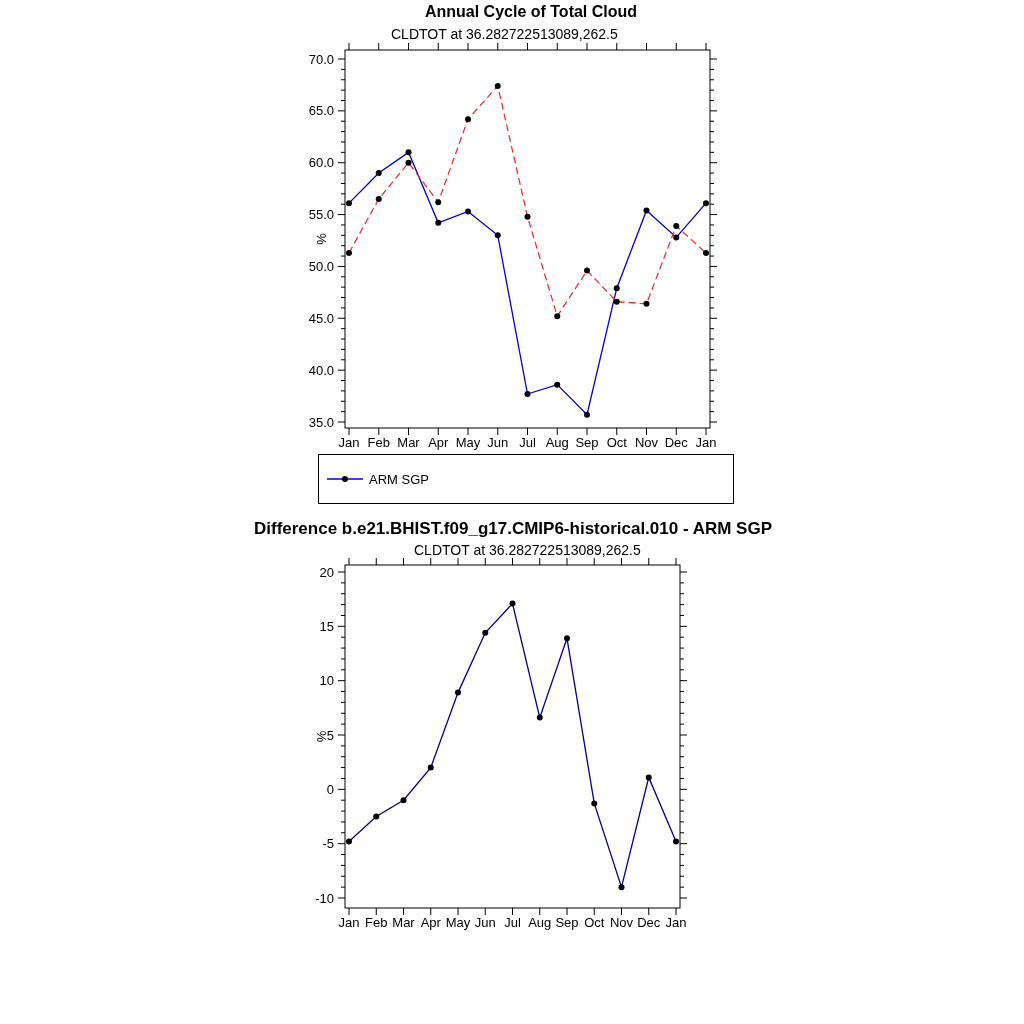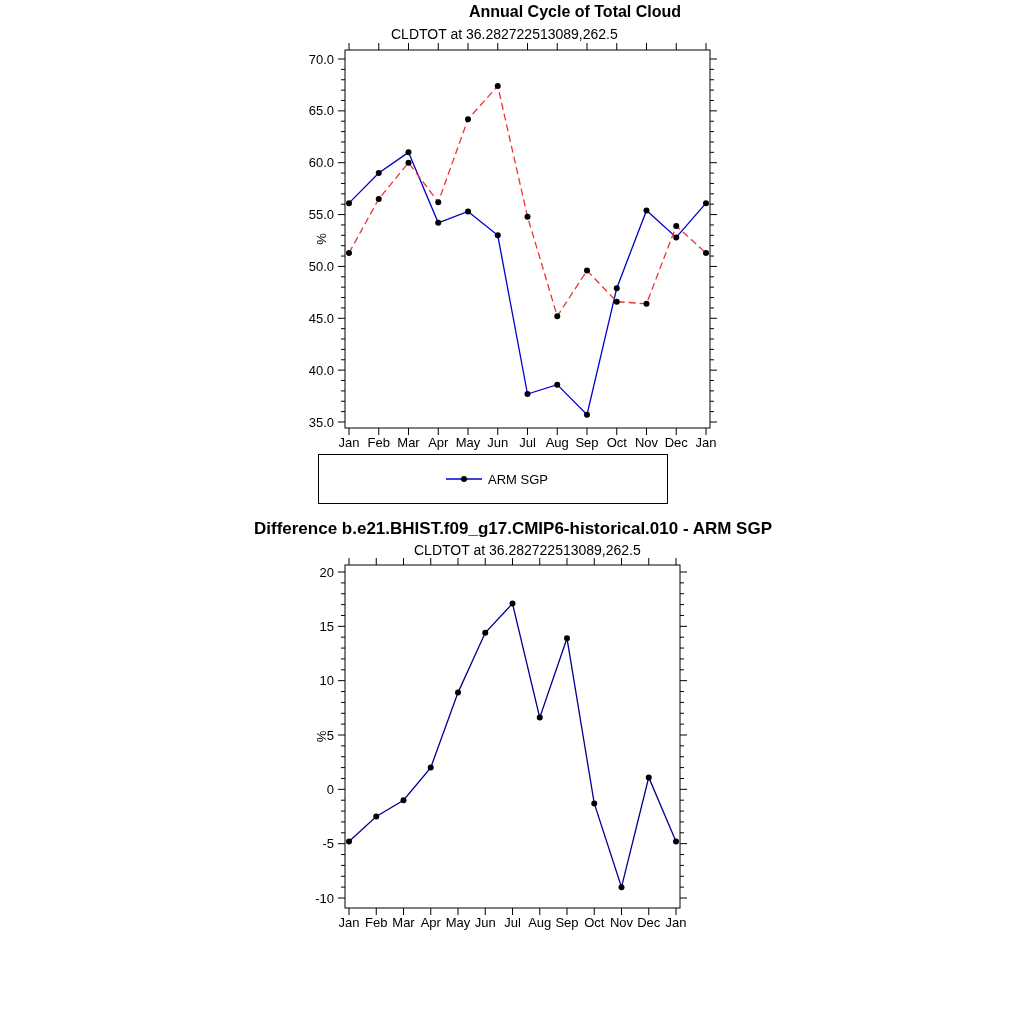--- a/index.html
+++ b/index.html
@@ -1,29 +1,29 @@
 <!DOCTYPE html>
 <html><head>
 <meta charset="utf-8">
 <style>
   html,body{margin:0;padding:0;background:#ffffff;}
   body{width:1024px;height:1024px;position:relative;overflow:hidden;
        font-family:"Liberation Sans","DejaVu Sans",sans-serif;color:#000;}
   .chart-title{position:absolute;font-weight:bold;font-size:16px;white-space:nowrap;
                transform:translateX(-50%);}
   .chart-subtitle{position:absolute;font-size:14px;white-space:nowrap;margin-left:44px;}
-  #title-1{left:531px;top:3px;margin-left:44px;}
+  #title-1{left:531px;top:3px;}
   #subtitle-1{left:347px;top:26px;}
   #title-2{left:513px;top:519px;font-size:17px;}
   #subtitle-2{left:370px;top:542px;}
   #plots{position:absolute;left:0;top:0;}
   #plots text{font-family:"Liberation Sans","DejaVu Sans",sans-serif;font-size:13px;fill:#000;}
-  .legend-box{position:absolute;left:318px;top:454px;width:350px;height:50px;
+  .legend-box{position:absolute;left:318px;top:454px;width:416px;height:50px;
               border:1px solid #000;box-sizing:border-box;background:#fff;
-              display:flex;flex-direction:row;justify-content:space-evenly;}
+              display:flex;flex-direction:column;justify-content:space-evenly;}
   .legend-row{display:flex;align-items:center;gap:4px;padding-left:6px;
               font-size:13px;white-space:nowrap;}
   .legend-row svg{flex:0 0 auto;}
 </style>
 </head>
 <body>
 
 <div id="title-1" class="chart-title">Annual Cycle of Total Cloud</div>
 <div id="subtitle-1" class="chart-subtitle">CLDTOT at 36.282722513089,262.5</div>
 <div id="title-2" class="chart-title">Difference b.e21.BHIST.f09_g17.CMIP6-historical.010 - ARM SGP</div>

